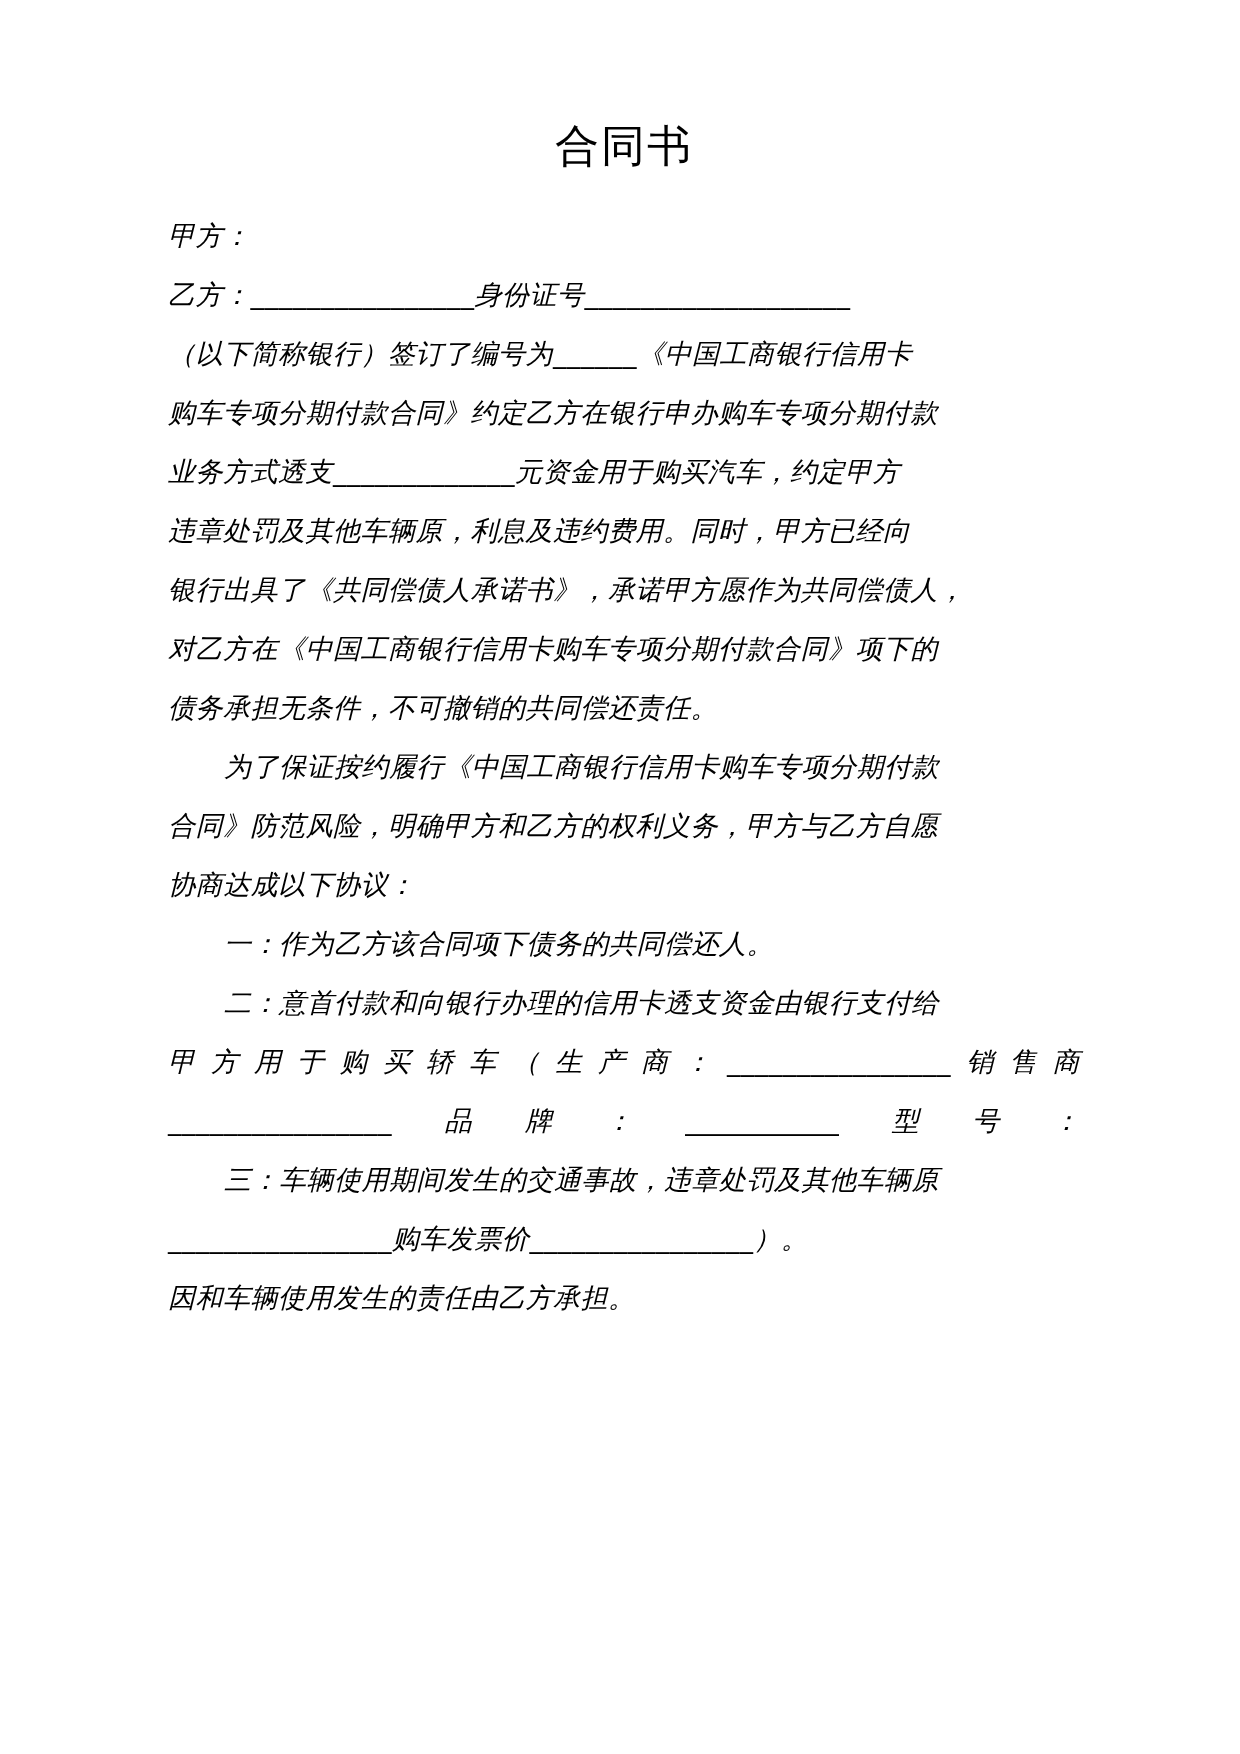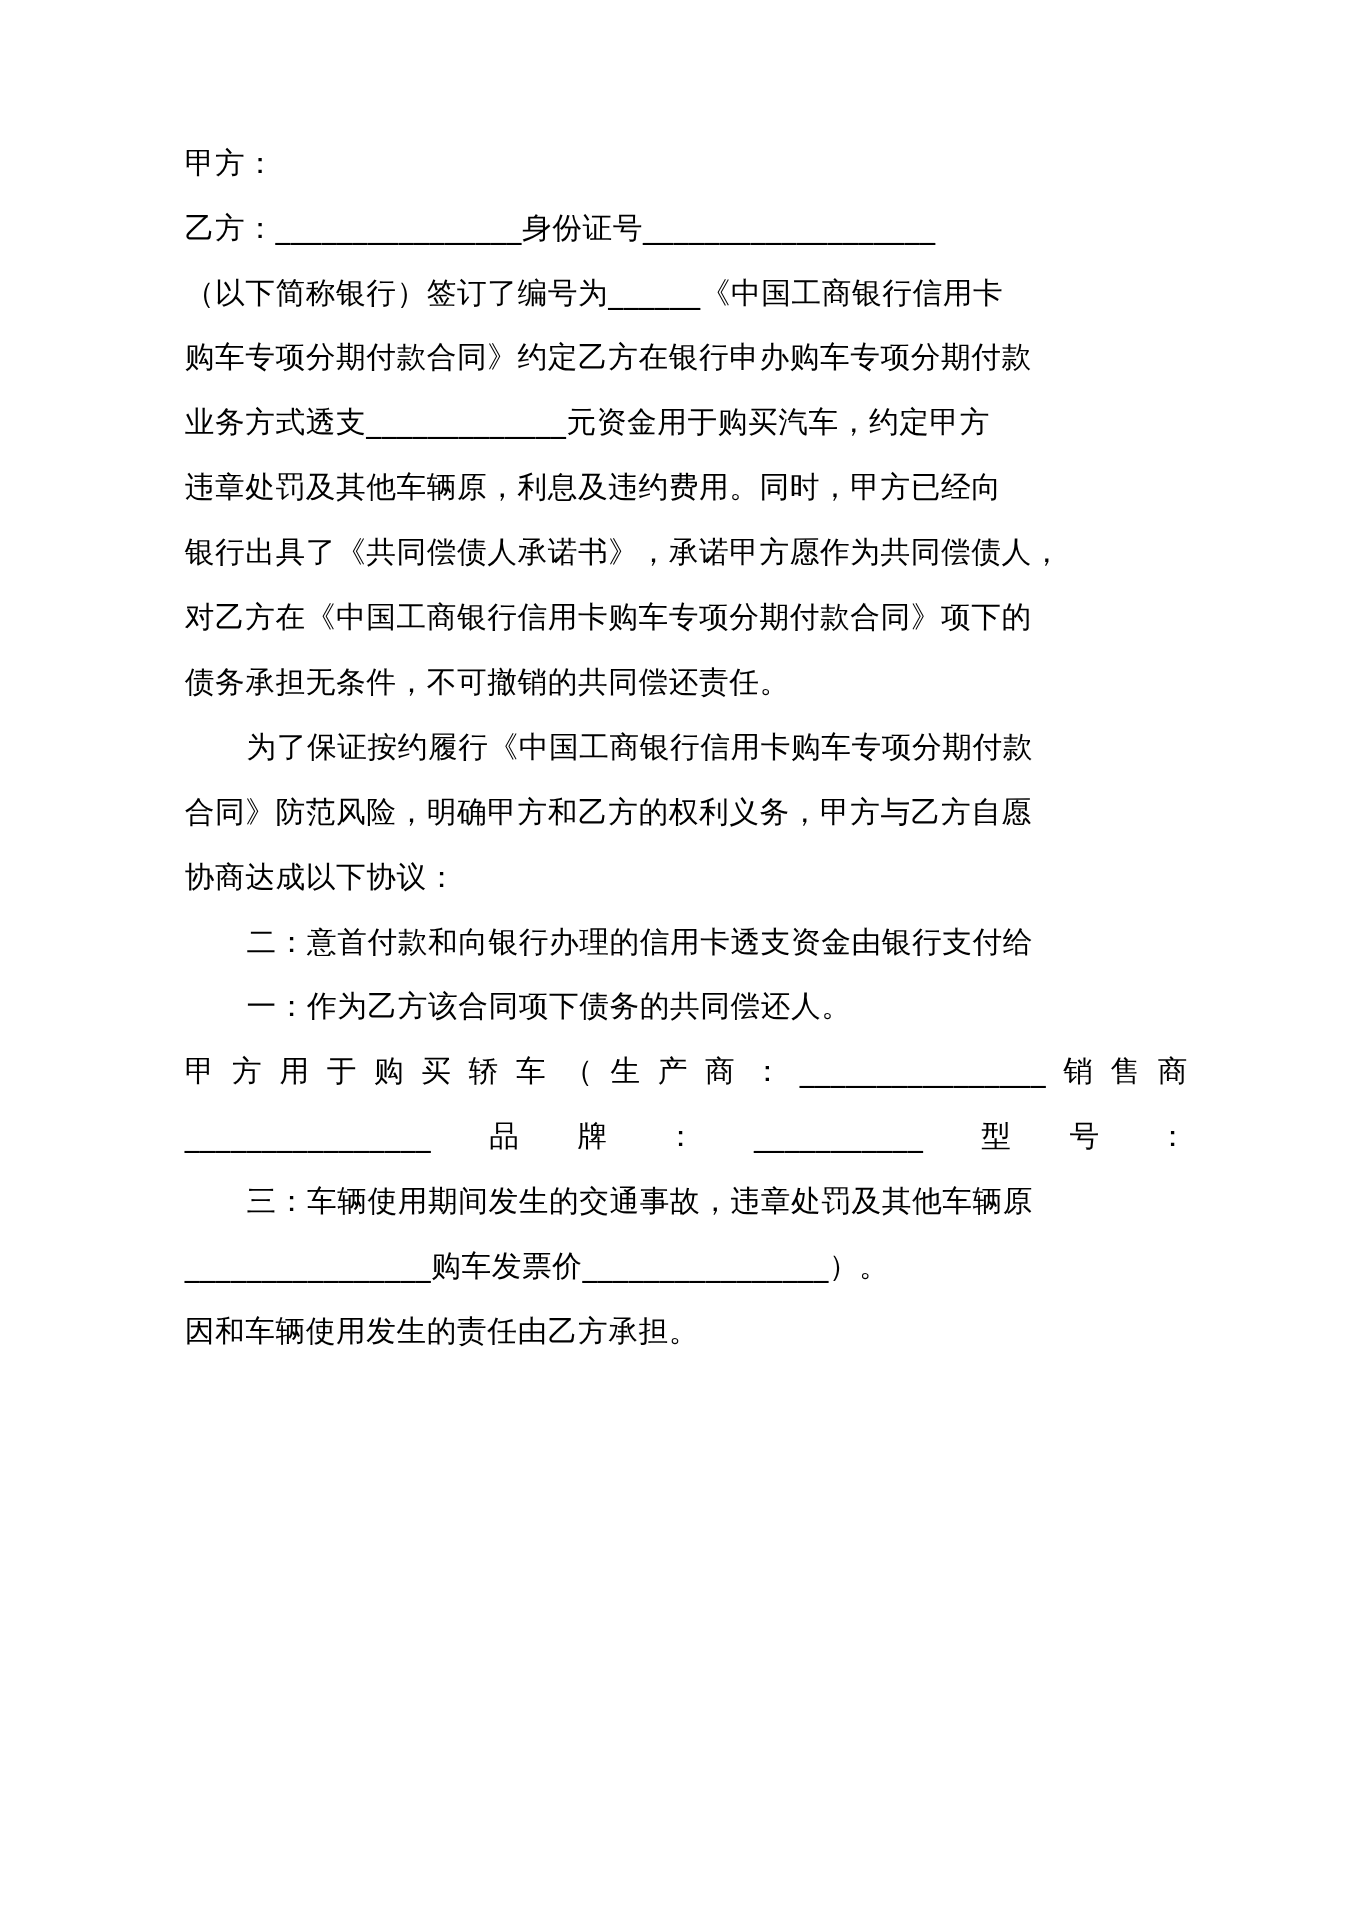--- a/index.html
+++ b/index.html
@@ -31,58 +31,60 @@
     font-family: "DejaVu Sans", "Liberation Sans", sans-serif;
   }
   .para {
     font-size: 27px;
     line-height: 57px;
     margin: 0 0 2px 0;
     text-align: justify;
     text-justify: inter-ideograph;
     letter-spacing: 0.5px;
     word-break: break-all;
+    font-style: italic;
   }
   .indent {
     text-indent: 56px;
   }
   .no-indent {
     text-indent: 0;
   }
   .justify-spread {
     text-align: justify;
     text-align-last: justify;
   }
 </style>
 </head>
 <body>
 
 <div class="page">
 
+  <h1 class="doc-title">合同书</h1>
 
   <div>
 
     <p class="para no-indent">甲方：</p>
     <p class="para no-indent">乙方：________________身份证号___________________</p>
 
     <p class="para no-indent">（以下简称银行）签订了编号为______《中国工商银行信用卡</p>
     <p class="para no-indent">购车专项分期付款合同》约定乙方在银行申办购车专项分期付款</p>
     <p class="para no-indent">业务方式透支_____________元资金用于购买汽车，约定甲方</p>
     <p class="para no-indent">违章处罚及其他车辆原，利息及违约费用。同时，甲方已经向</p>
     <p class="para no-indent">银行出具了《共同偿债人承诺书》，承诺甲方愿作为共同偿债人，</p>
     <p class="para no-indent">对乙方在《中国工商银行信用卡购车专项分期付款合同》项下的</p>
     <p class="para no-indent">债务承担无条件，不可撤销的共同偿还责任。</p>
 
     <p class="para indent">为了保证按约履行《中国工商银行信用卡购车专项分期付款</p>
     <p class="para no-indent">合同》防范风险，明确甲方和乙方的权利义务，甲方与乙方自愿</p>
     <p class="para no-indent">协商达成以下协议：</p>
 
+    <p class="para indent">一：作为乙方该合同项下债务的共同偿还人。</p>
+
     <p class="para indent">二：意首付款和向银行办理的信用卡透支资金由银行支付给</p>
-
-    <p class="para indent">一：作为乙方该合同项下债务的共同偿还人。</p>
     <p class="para no-indent justify-spread">甲方用于购买轿车（生产商：________________销售商</p>
     <p class="para no-indent justify-spread">________________品牌：___________型号：</p>
     <p class="para indent">三：车辆使用期间发生的交通事故，违章处罚及其他车辆原</p>
 
     <p class="para no-indent">________________购车发票价________________）。</p>
     <p class="para no-indent">因和车辆使用发生的责任由乙方承担。</p>
 
   </div>
 </div>
 

